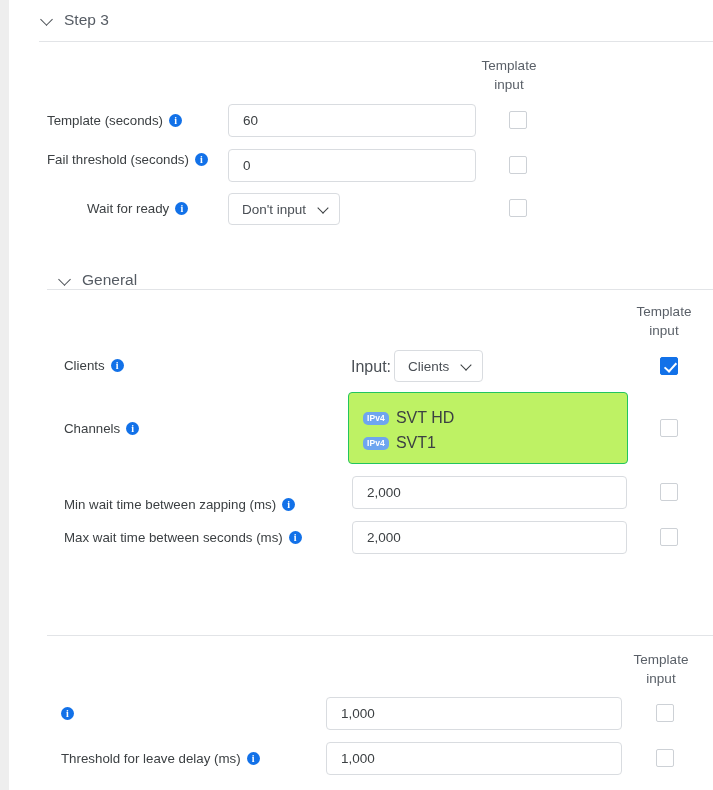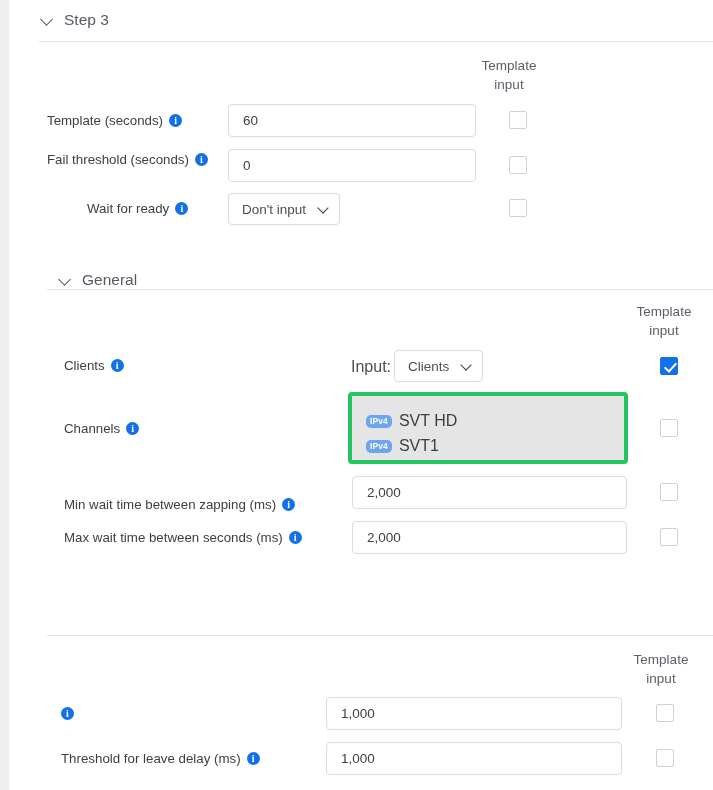--- a/index.html
+++ b/index.html
@@ -161,22 +161,22 @@
     left: 5.5px; top: 2px;
     width: 5px; height: 10px;
     border-right: 2px solid #ffffff;
     border-bottom: 2px solid #ffffff;
     transform: rotate(42deg);
   }
 
   
   .listbox {
     position: absolute;
-    background: #e5e5e5;
-    border: 4px solid #22c55e;
+    background: #bef264;
+    border: 1px solid #22c55e;
     border-radius: 4px;
     padding: 12px 14px;
   }
   .listbox-item {
     display: flex;
     align-items: center;
     gap: 7px;
     height: 25px;
     color: #3c4043;
     font-size: 16px;

